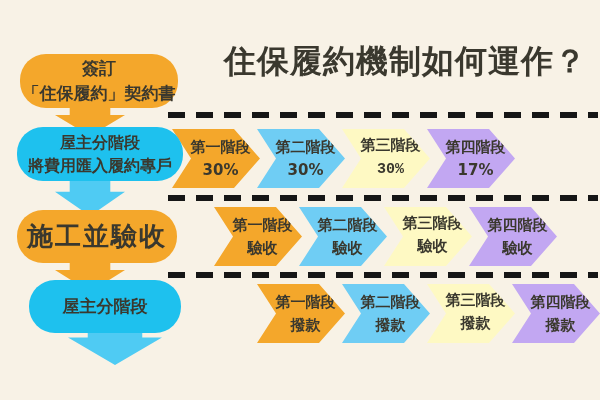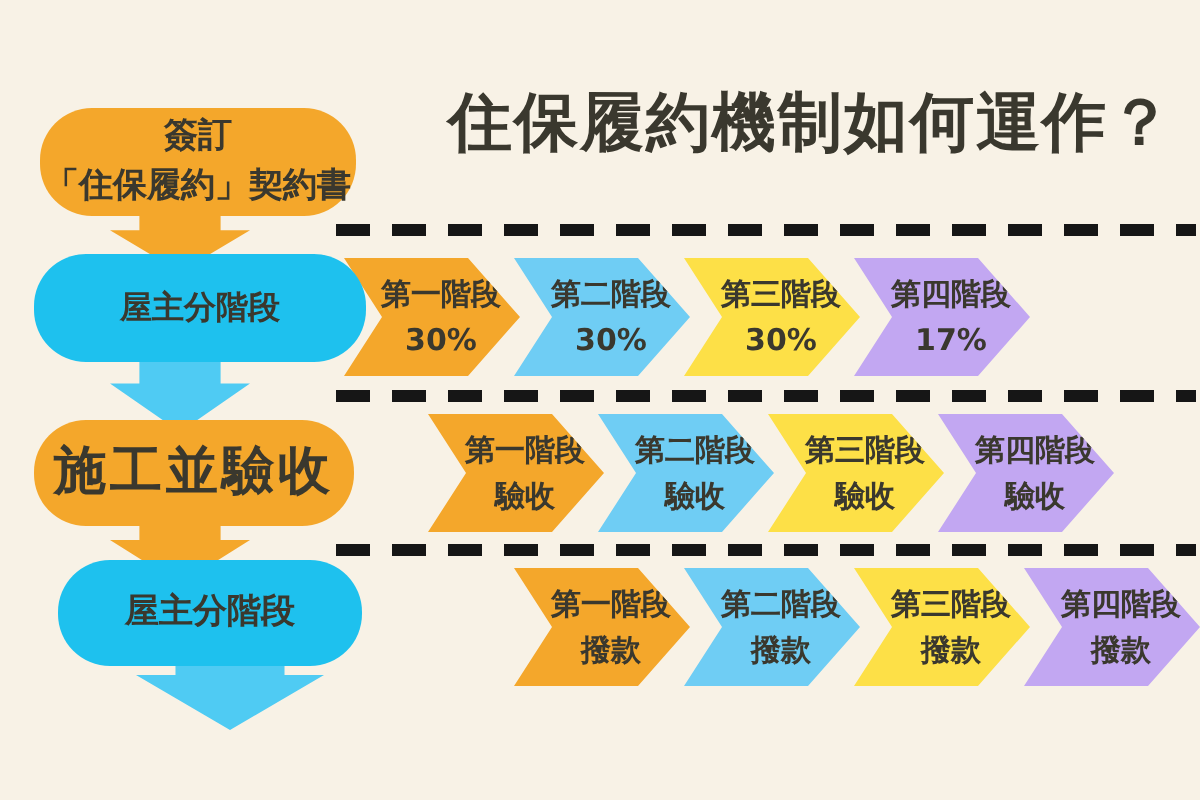--- a/index.html
+++ b/index.html
@@ -33,21 +33,21 @@
     background:repeating-linear-gradient(90deg,#161616 0 17px,transparent 17px 28px); }
   .dash-1 { top:112px; } .dash-2 { top:195px; } .dash-3 { top:272px; }
 
   .chevron { position:absolute; width:88px; height:59px; z-index:2;
     clip-path: polygon(0 0, calc(100% - 26px) 0, 100% 50%, calc(100% - 26px) 100%, 0 100%, 19px 50%);
     display:flex; flex-direction:column; justify-content:center; align-items:center;
     padding-left:17px; padding-right:8px; font-size:15px; font-weight:bold;
     color:#3A382E; line-height:1.5; text-align:center; white-space:nowrap; }
   .c-orange { background:#F4A72B; }
   .c-cyan   { background:#6FCDF4; }
-  .c-green  { background:#fde047; }
+  .c-green  { background:#fef9c3;font-family:Liberation Mono, monospace; }
   .c-purple { background:#C2A7F2; }
 
   .row-1 { top:129px; } .row-2 { top:207px; } .row-3 { top:284px; }
   .r1-p0 { left:172px; } .r1-p1 { left:257px; } .r1-p2 { left:342px; } .r1-p3 { left:427px; }
   .r2-p0 { left:214px; } .r2-p1 { left:299px; } .r2-p2 { left:384px; } .r2-p3 { left:469px; }
   .r3-p0 { left:257px; } .r3-p1 { left:342px; } .r3-p2 { left:427px; } .r3-p3 { left:512px; }
 </style>
 </head>
 <body>
 
@@ -63,20 +63,21 @@
   <div class="down-arrow da-cyan arrow-2"></div>
   <div class="down-arrow da-orange arrow-3"></div>
   <div class="down-arrow da-cyan arrow-4"></div>
 
   <div class="rbox bg-orange box-1">
     <span>簽訂</span>
     <span>「住保履約」契約書</span>
   </div>
   <div class="rbox bg-cyan box-2">
     <span>屋主分階段</span>
+    <span>將費用匯入履約專戶</span>
   </div>
   <div class="rbox bg-orange box-3">
     <span>施工並驗收</span>
   </div>
   <div class="rbox bg-cyan box-4">
     <span>屋主分階段</span>
   </div>
 
   <div class="chevron c-orange row-1 r1-p0">
     <span>第一階段</span>

